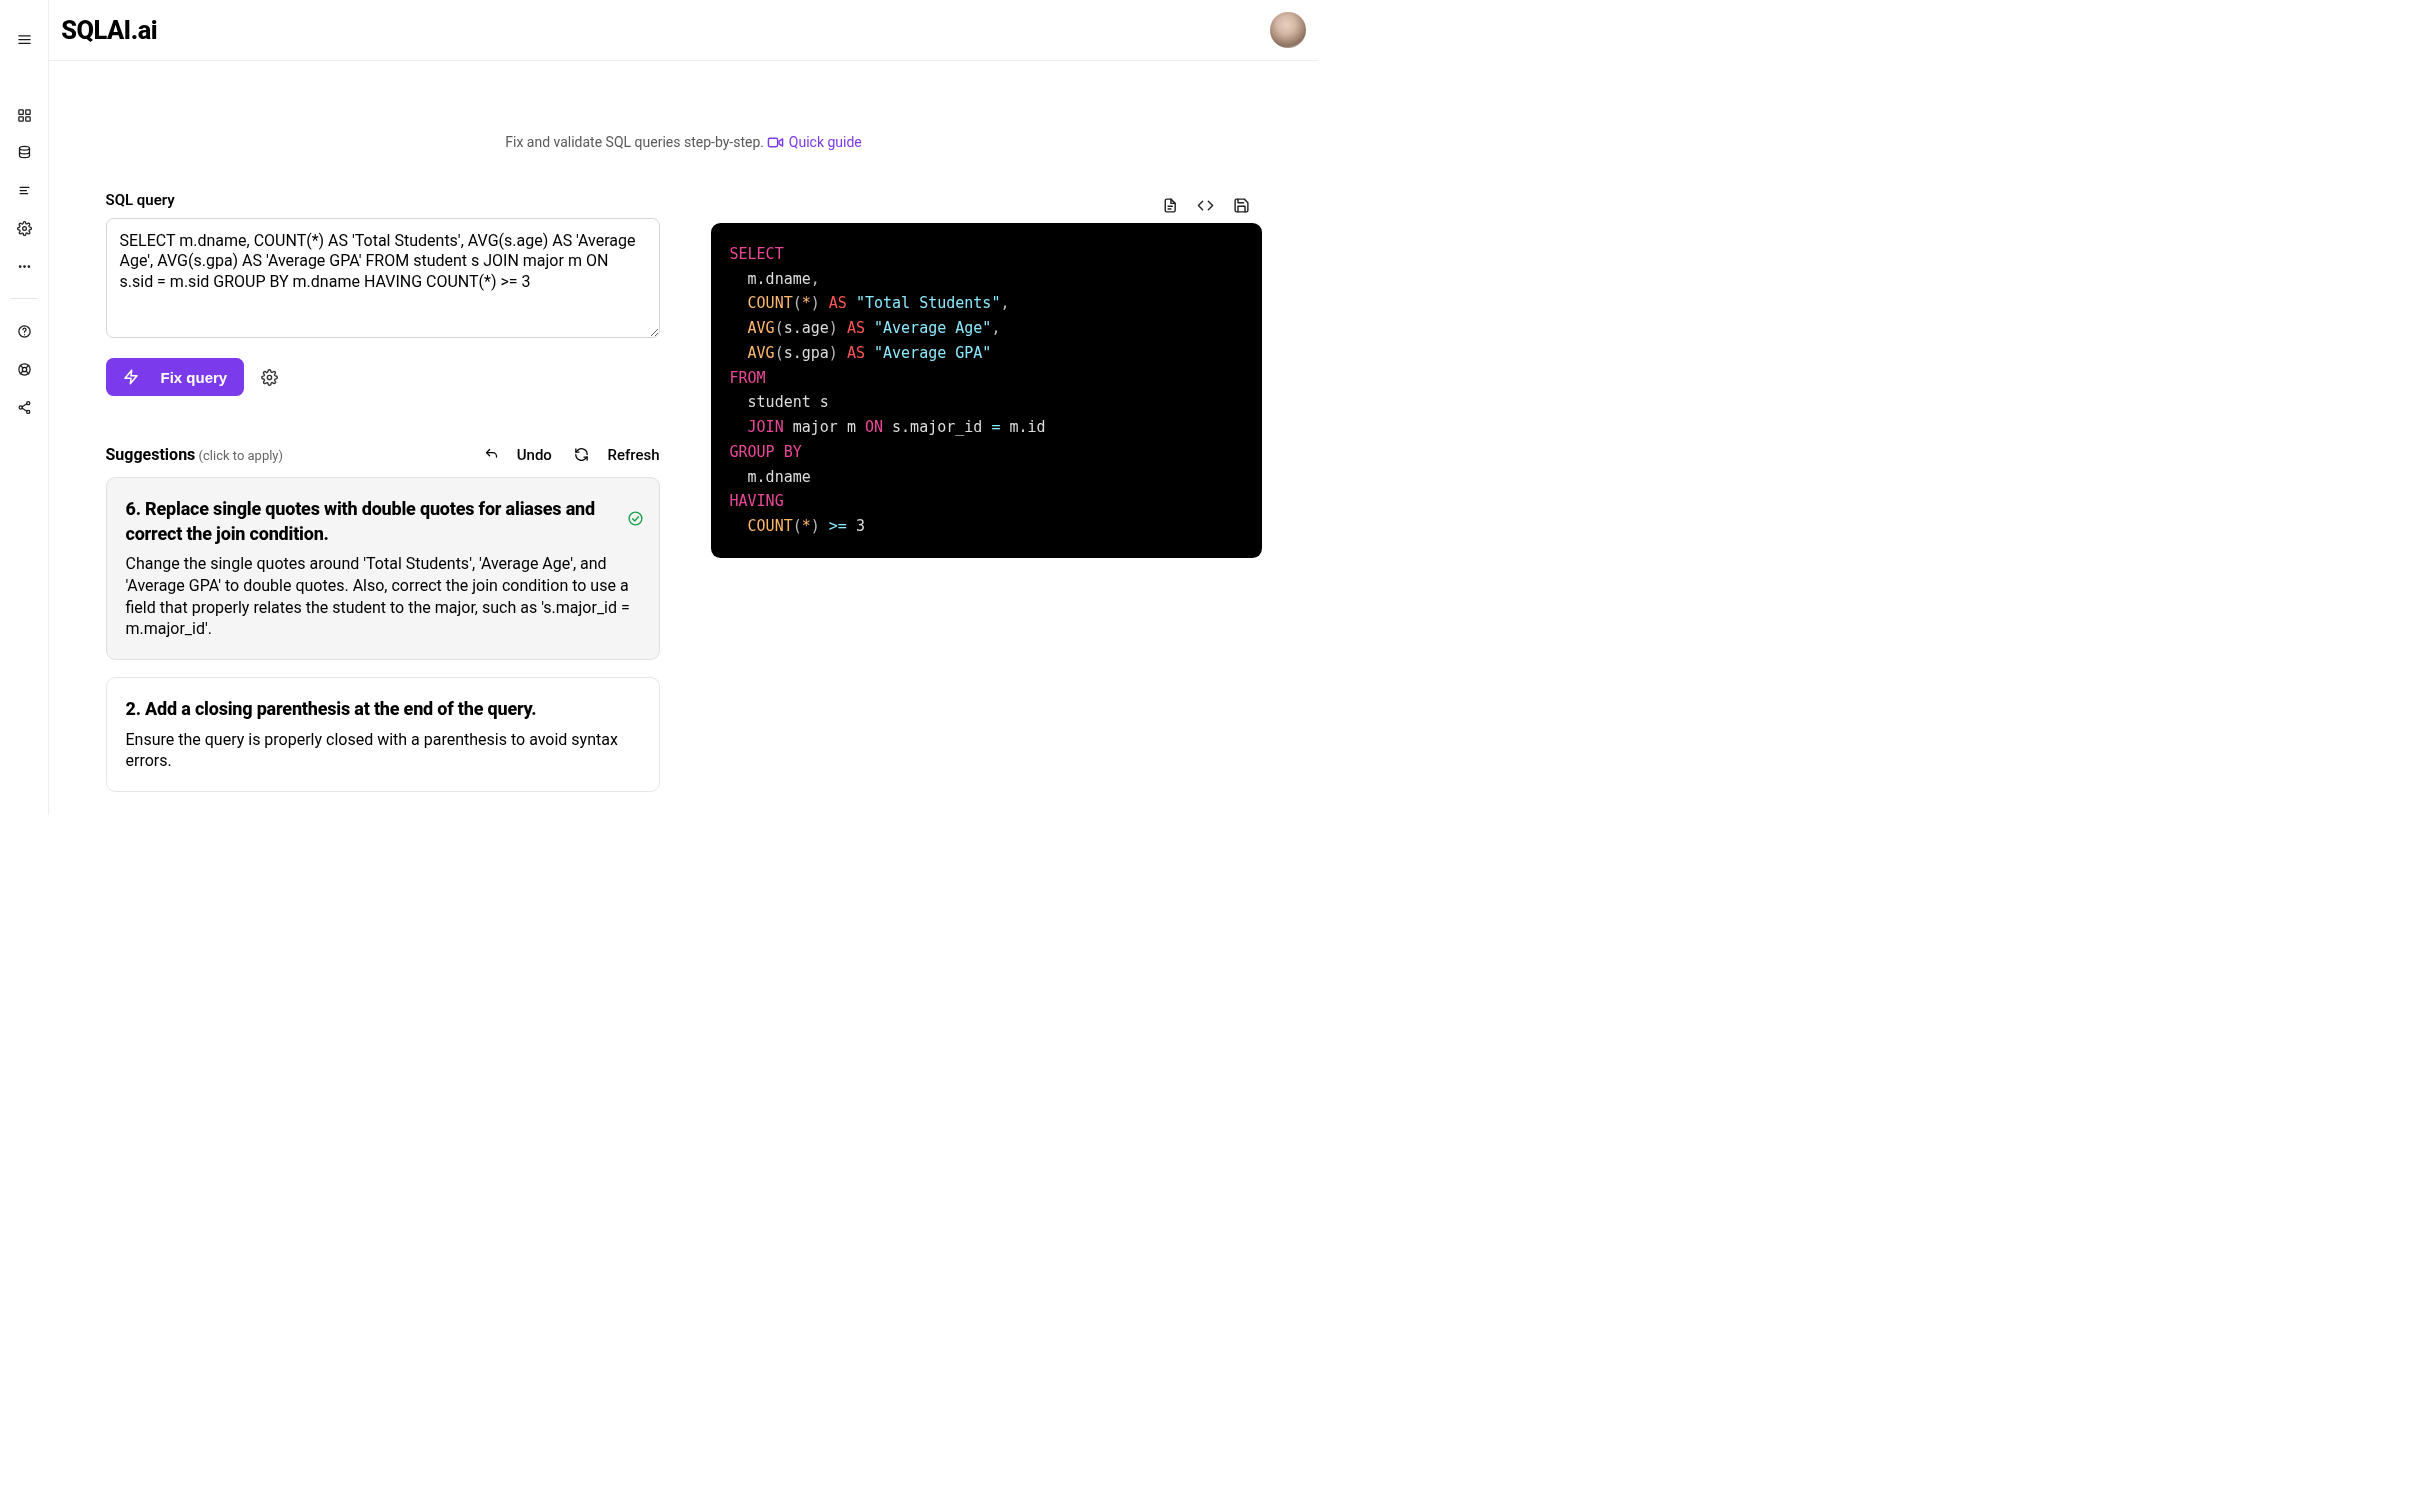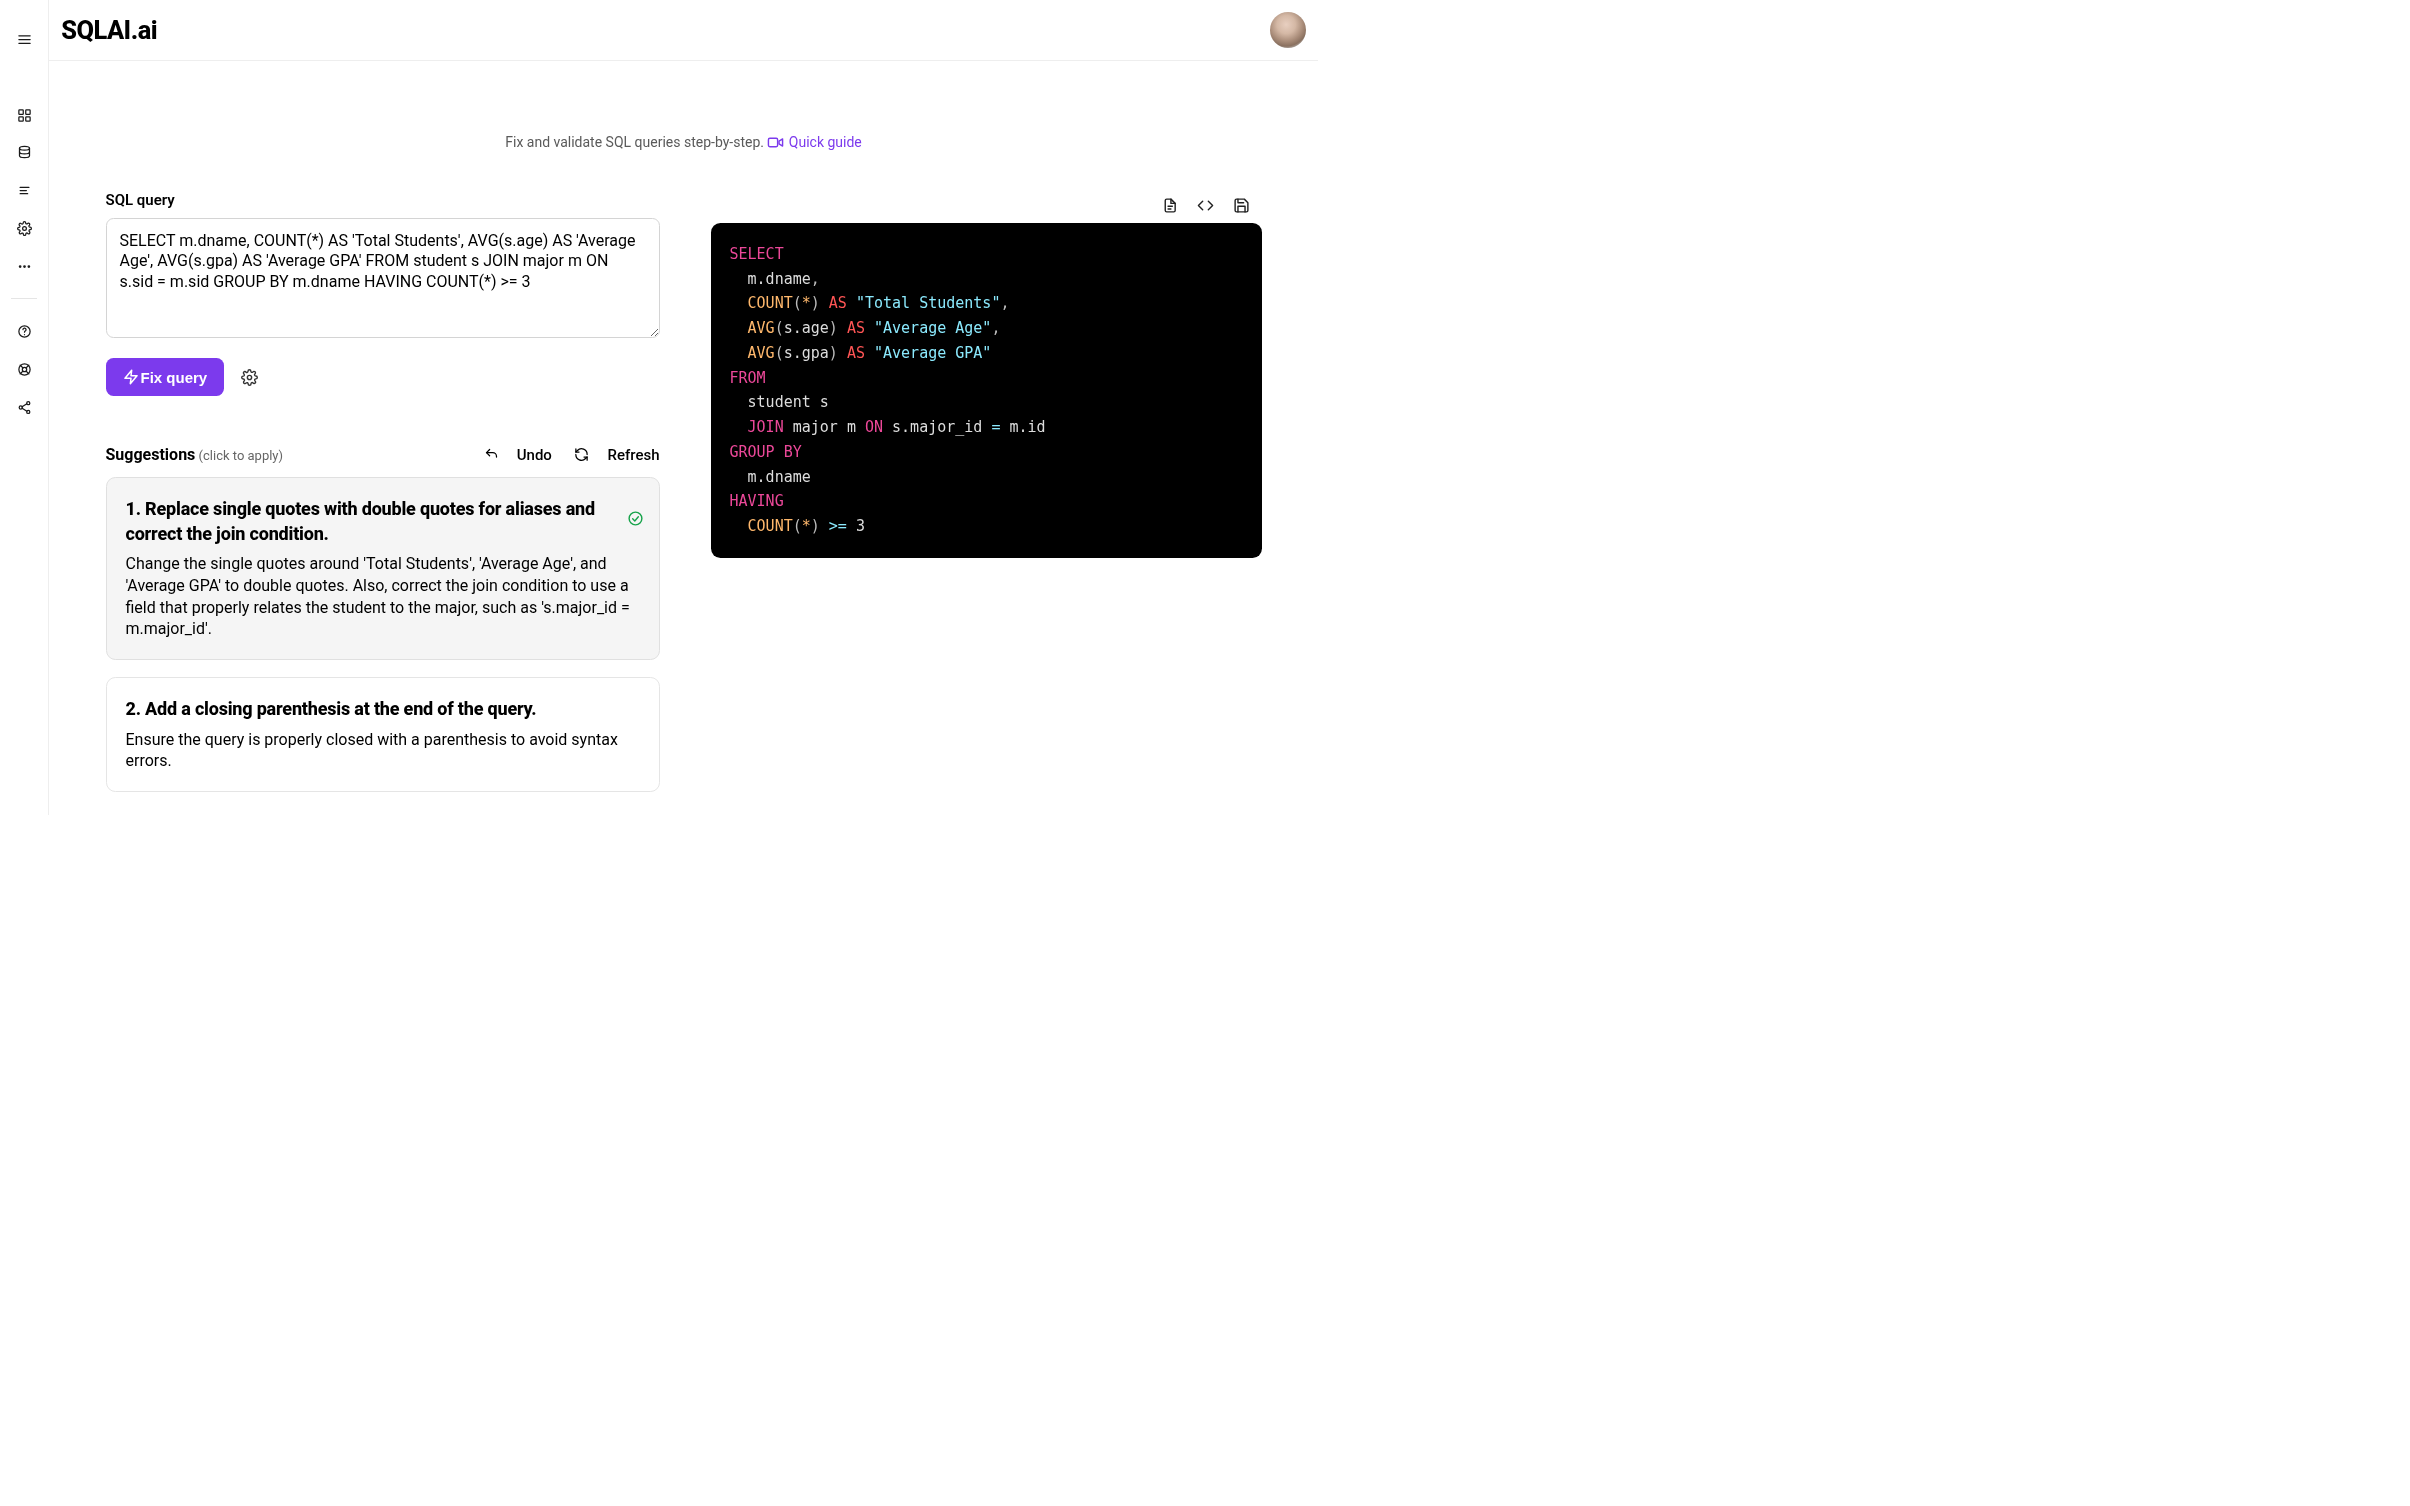--- a/index.html
+++ b/index.html
@@ -63,21 +63,21 @@
   padding: 11.3px 13px;
   font-family: inherit; font-size: 16px; line-height: 1.3;
   resize: vertical; color: #000;
 }
 
 .action-row { display: flex; align-items: center; gap: 17px; margin-top: 17px; }
 .fix-btn {
   background: #7c3aed; color: #fff; border: none;
   padding: 0 17px; height: 38px; border-radius: 7.5px;
   font-size: 15px; font-weight: 600; cursor: pointer;
-  display: inline-flex; align-items: center; gap: 2px;
+  display: inline-flex; align-items: center; gap: 22px;
 }
 .gear-small { width: 17px; height: 17px; cursor: pointer; color: #333; }
 
 .sugg-header { display: flex; align-items: center; justify-content: space-between; margin-top: 49px; margin-bottom: 13px; }
 .sugg-title { font-size: 16px; font-weight: 700; }
 .sugg-note { font-weight: 400; color: #666; }
 .sugg-actions { display: flex; gap: 22.6px; }
 .sugg-action { display: inline-flex; align-items: center; gap: 18px; font-size: 15px; font-weight: 500; cursor: pointer; color: #000000; }
 .sugg-action svg { width: 15px; height: 15px; stroke: currentColor; stroke-width: 2; fill: none; stroke-linecap: round; stroke-linejoin: round; }
 
@@ -250,21 +250,21 @@
                     <path d="M3 12a9 9 0 0 0 15.5 6.4L21 16"></path>
                     <path d="M21 21v-5h-5"></path>
                   </svg>
                 <span>Refresh</span>
               </div>
             </div>
           </div>
 
           <div id="sugg-list">
               <div class="sugg-card active">
-                <h3>1. Replace single quotes with double quotes for aliases and correct the join condition.</h3>
+                <h3>6. Replace single quotes with double quotes for aliases and correct the join condition.</h3>
                 <p>Change the single quotes around 'Total Students', 'Average Age', and 'Average GPA' to double quotes. Also, correct the join condition to use a field that properly relates the student to the major, such as 's.major_id = m.major_id'.</p>
                 <svg viewBox="0 0 24 24" class="check-badge">
                   <circle cx="12" cy="12" r="9" fill="none" stroke="#16a34a" stroke-width="2"></circle>
                   <polyline points="8 12.5 11 15.5 16 9.5" fill="none" stroke="#16a34a" stroke-width="2" stroke-linecap="round" stroke-linejoin="round"></polyline>
                 </svg>
               </div>
               <div class="sugg-card">
                 <h3>2. Add a closing parenthesis at the end of the query.</h3>
                 <p>Ensure the query is properly closed with a parenthesis to avoid syntax errors.</p>
               </div>

